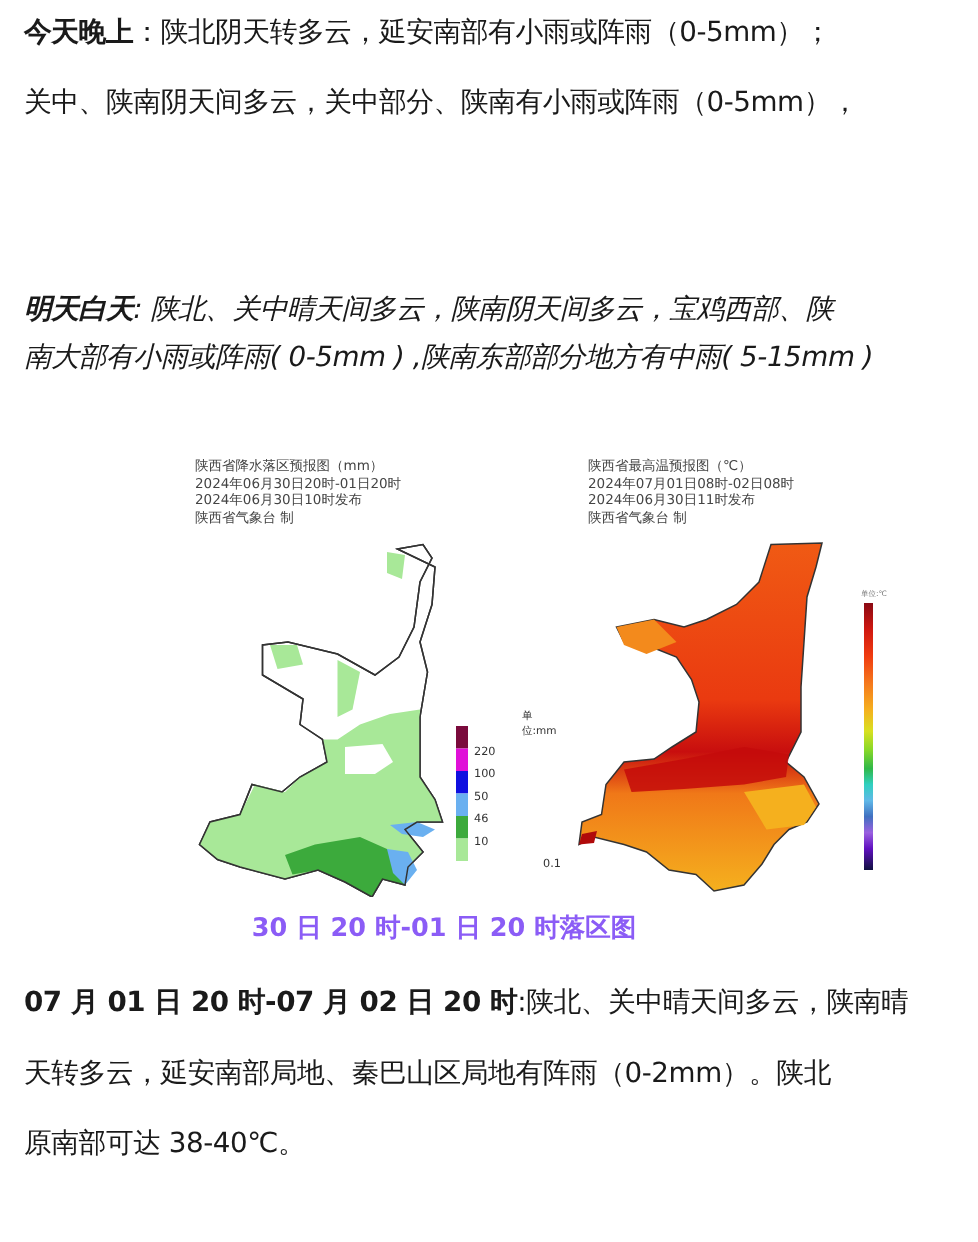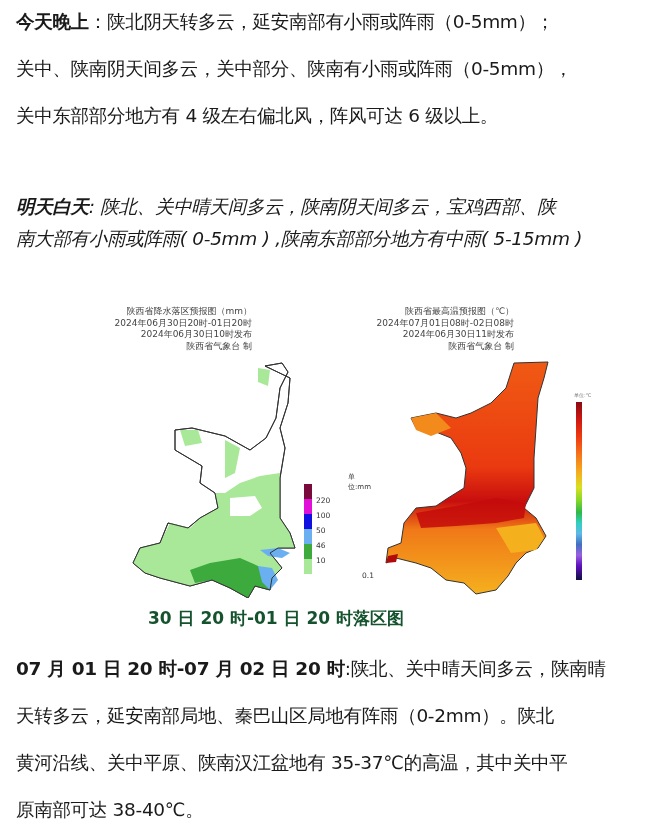--- a/index.html
+++ b/index.html
@@ -3,34 +3,33 @@
 <meta charset="utf-8">
 <style>
   html, body { margin:0; padding:0; background:#ffffff; }
   body { width:652px; height:828px; overflow:hidden; position:relative;
          font-family:"DejaVu Sans","Liberation Sans",sans-serif; color:#1a1a1a; }
   .para { position:absolute; left:16px; width:624px; font-size:18.5px; line-height:47px; letter-spacing:-0.3px; white-space:nowrap; }
   .bold { font-weight:bold; }
   .line { display:block; height:47px; }
   .tline { display:block; height:32px;font-style:italic; }
   .figure { position:absolute; left:92px; top:296px; width:520px; height:300px; background:#fff; }
-  .map-title { position:absolute; font-size:9px; line-height:11.5px; color:#444; text-align:right; }
+  .map-title { position:absolute; font-size:9px; line-height:11.5px; color:#444; text-align:left;margin-left:28px; }
   .map { position:absolute; }
   .legend { position:absolute; font-size:8px; color:#333; }
   .legend .sw { position:absolute; left:0; width:8px; }
   .legend .lb { position:absolute; left:12px; font-size:7.5px; }
-  .caption { position:absolute; left:0; width:552px; top:607px; text-align:center; font-size:17px; font-weight:bold; color:#14532d; }
+  .caption { position:absolute; left:0; width:552px; top:607px; text-align:center; font-size:17px; font-weight:bold; color:#8b5cf6;padding-left:20px; }
 </style>
 </head>
 <body>
 
 <div class="para" style="top:-2px;">
   <span class="line"><span class="bold">今天晚上</span><span>：陕北阴天转多云，延安南部有小雨或阵雨（0-5mm）；</span></span>
   <span class="line">关中、陕南阴天间多云，关中部分、陕南有小雨或阵雨（0-5mm），</span>
-  <span class="line">关中东部部分地方有 4 级左右偏北风，阵风可达 6 级以上。</span>
 </div>
 
 <div class="para" style="top:183px;">
   <span class="tline"><span class="bold">明天白天</span><span>: 陕北、关中晴天间多云，陕南阴天间多云，宝鸡西部、陕</span></span>
   <span class="tline">南大部有小雨或阵雨( 0-5mm ) ,陕南东部部分地方有中雨( 5-15mm )</span>
 </div>
 
 <div class="figure">
 
   <div class="map-title" style="left:10px;top:10px;width:150px;">
@@ -93,15 +92,14 @@
     <div style="font-size:5px;position:absolute;left:0;top:0;color:#777;">单位:℃</div>
     <div style="position:absolute;left:2px;top:10px;width:6px;height:178px;background:linear-gradient(to bottom,#8a0a14 0%,#d01810 10%,#f03c10 20%,#f5781c 30%,#f5b01e 40%,#d8e020 48%,#88d828 55%,#30b848 62%,#30d0c0 68%,#60b8e8 74%,#4070c0 80%,#9a60e0 86%,#6010c0 92%,#101040 100%);"></div>
   </div>
 </div>
 
 <div class="caption">30 日 20 时-01 日 20 时落区图</div>
 
 <div class="para" style="top:645px;">
   <span class="line"><span class="bold">07 月 01 日 20 时-07 月 02 日 20 时</span><span>:陕北、关中晴天间多云，陕南晴</span></span>
   <span class="line">天转多云，延安南部局地、秦巴山区局地有阵雨（0-2mm）。陕北</span>
-  <span class="line">黄河沿线、关中平原、陕南汉江盆地有 35-37℃的高温，其中关中平</span>
   <span class="line">原南部可达 38-40℃。</span>
 </div>
 
 </body></html>

